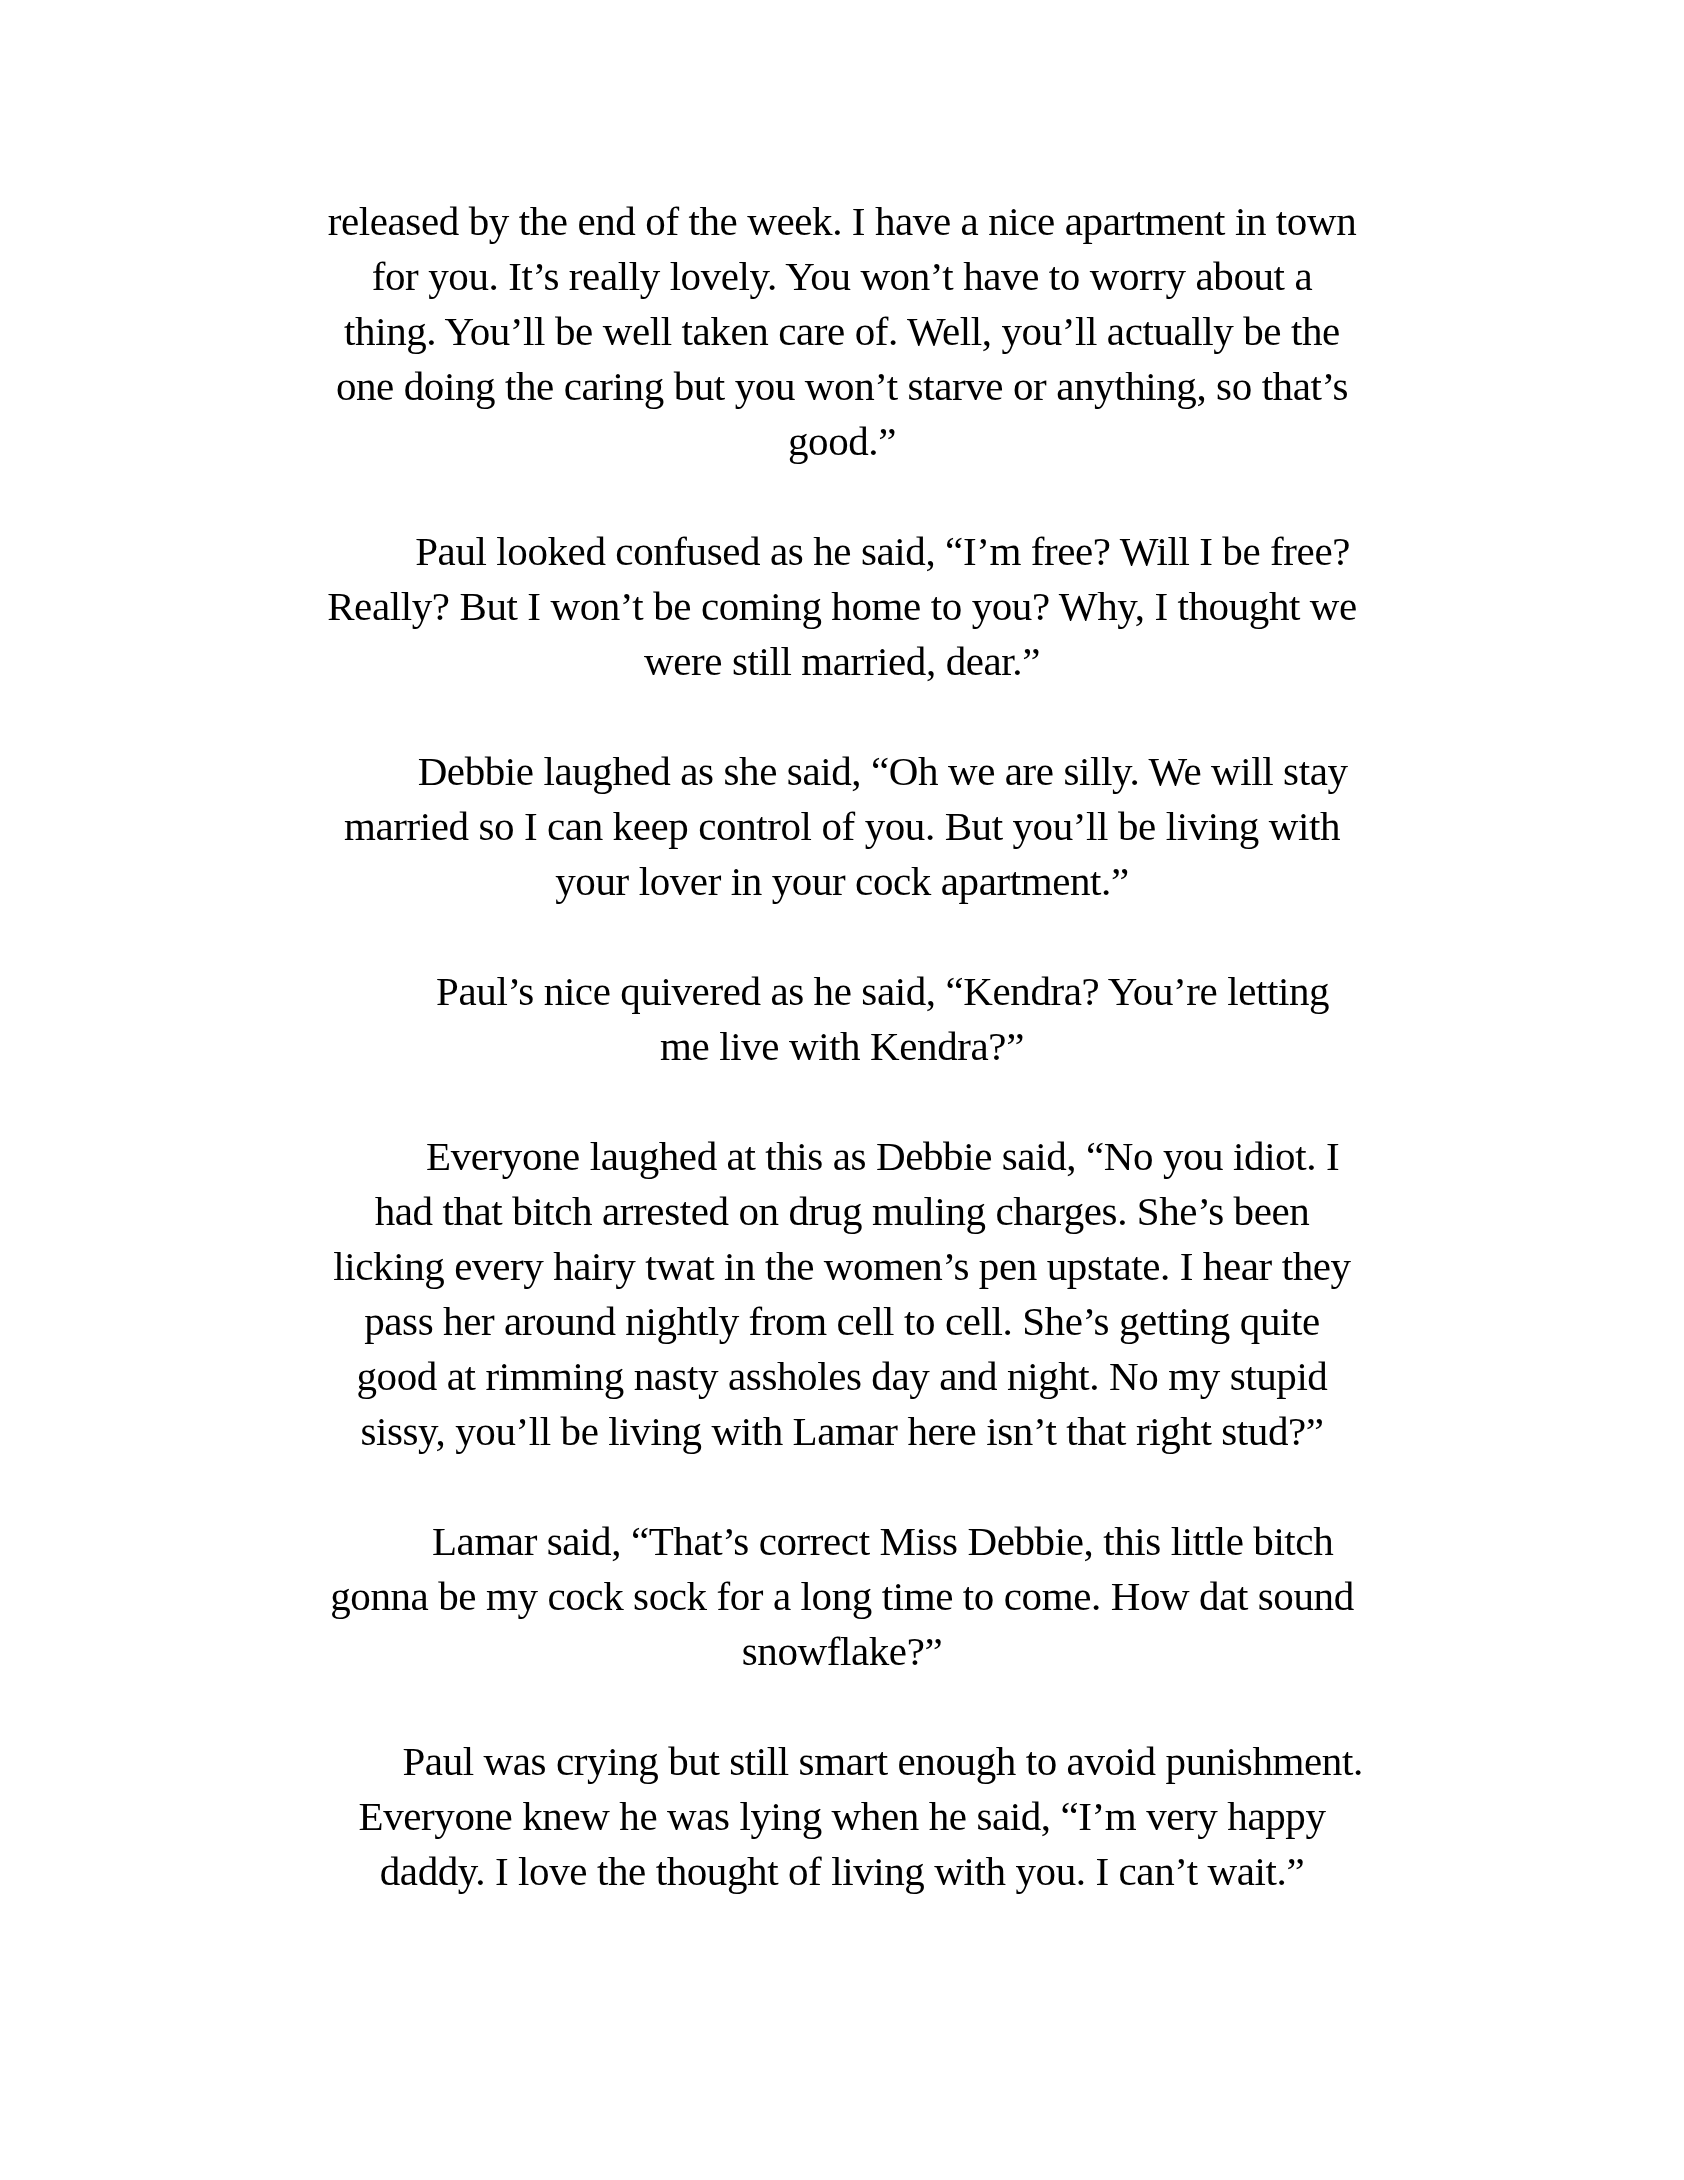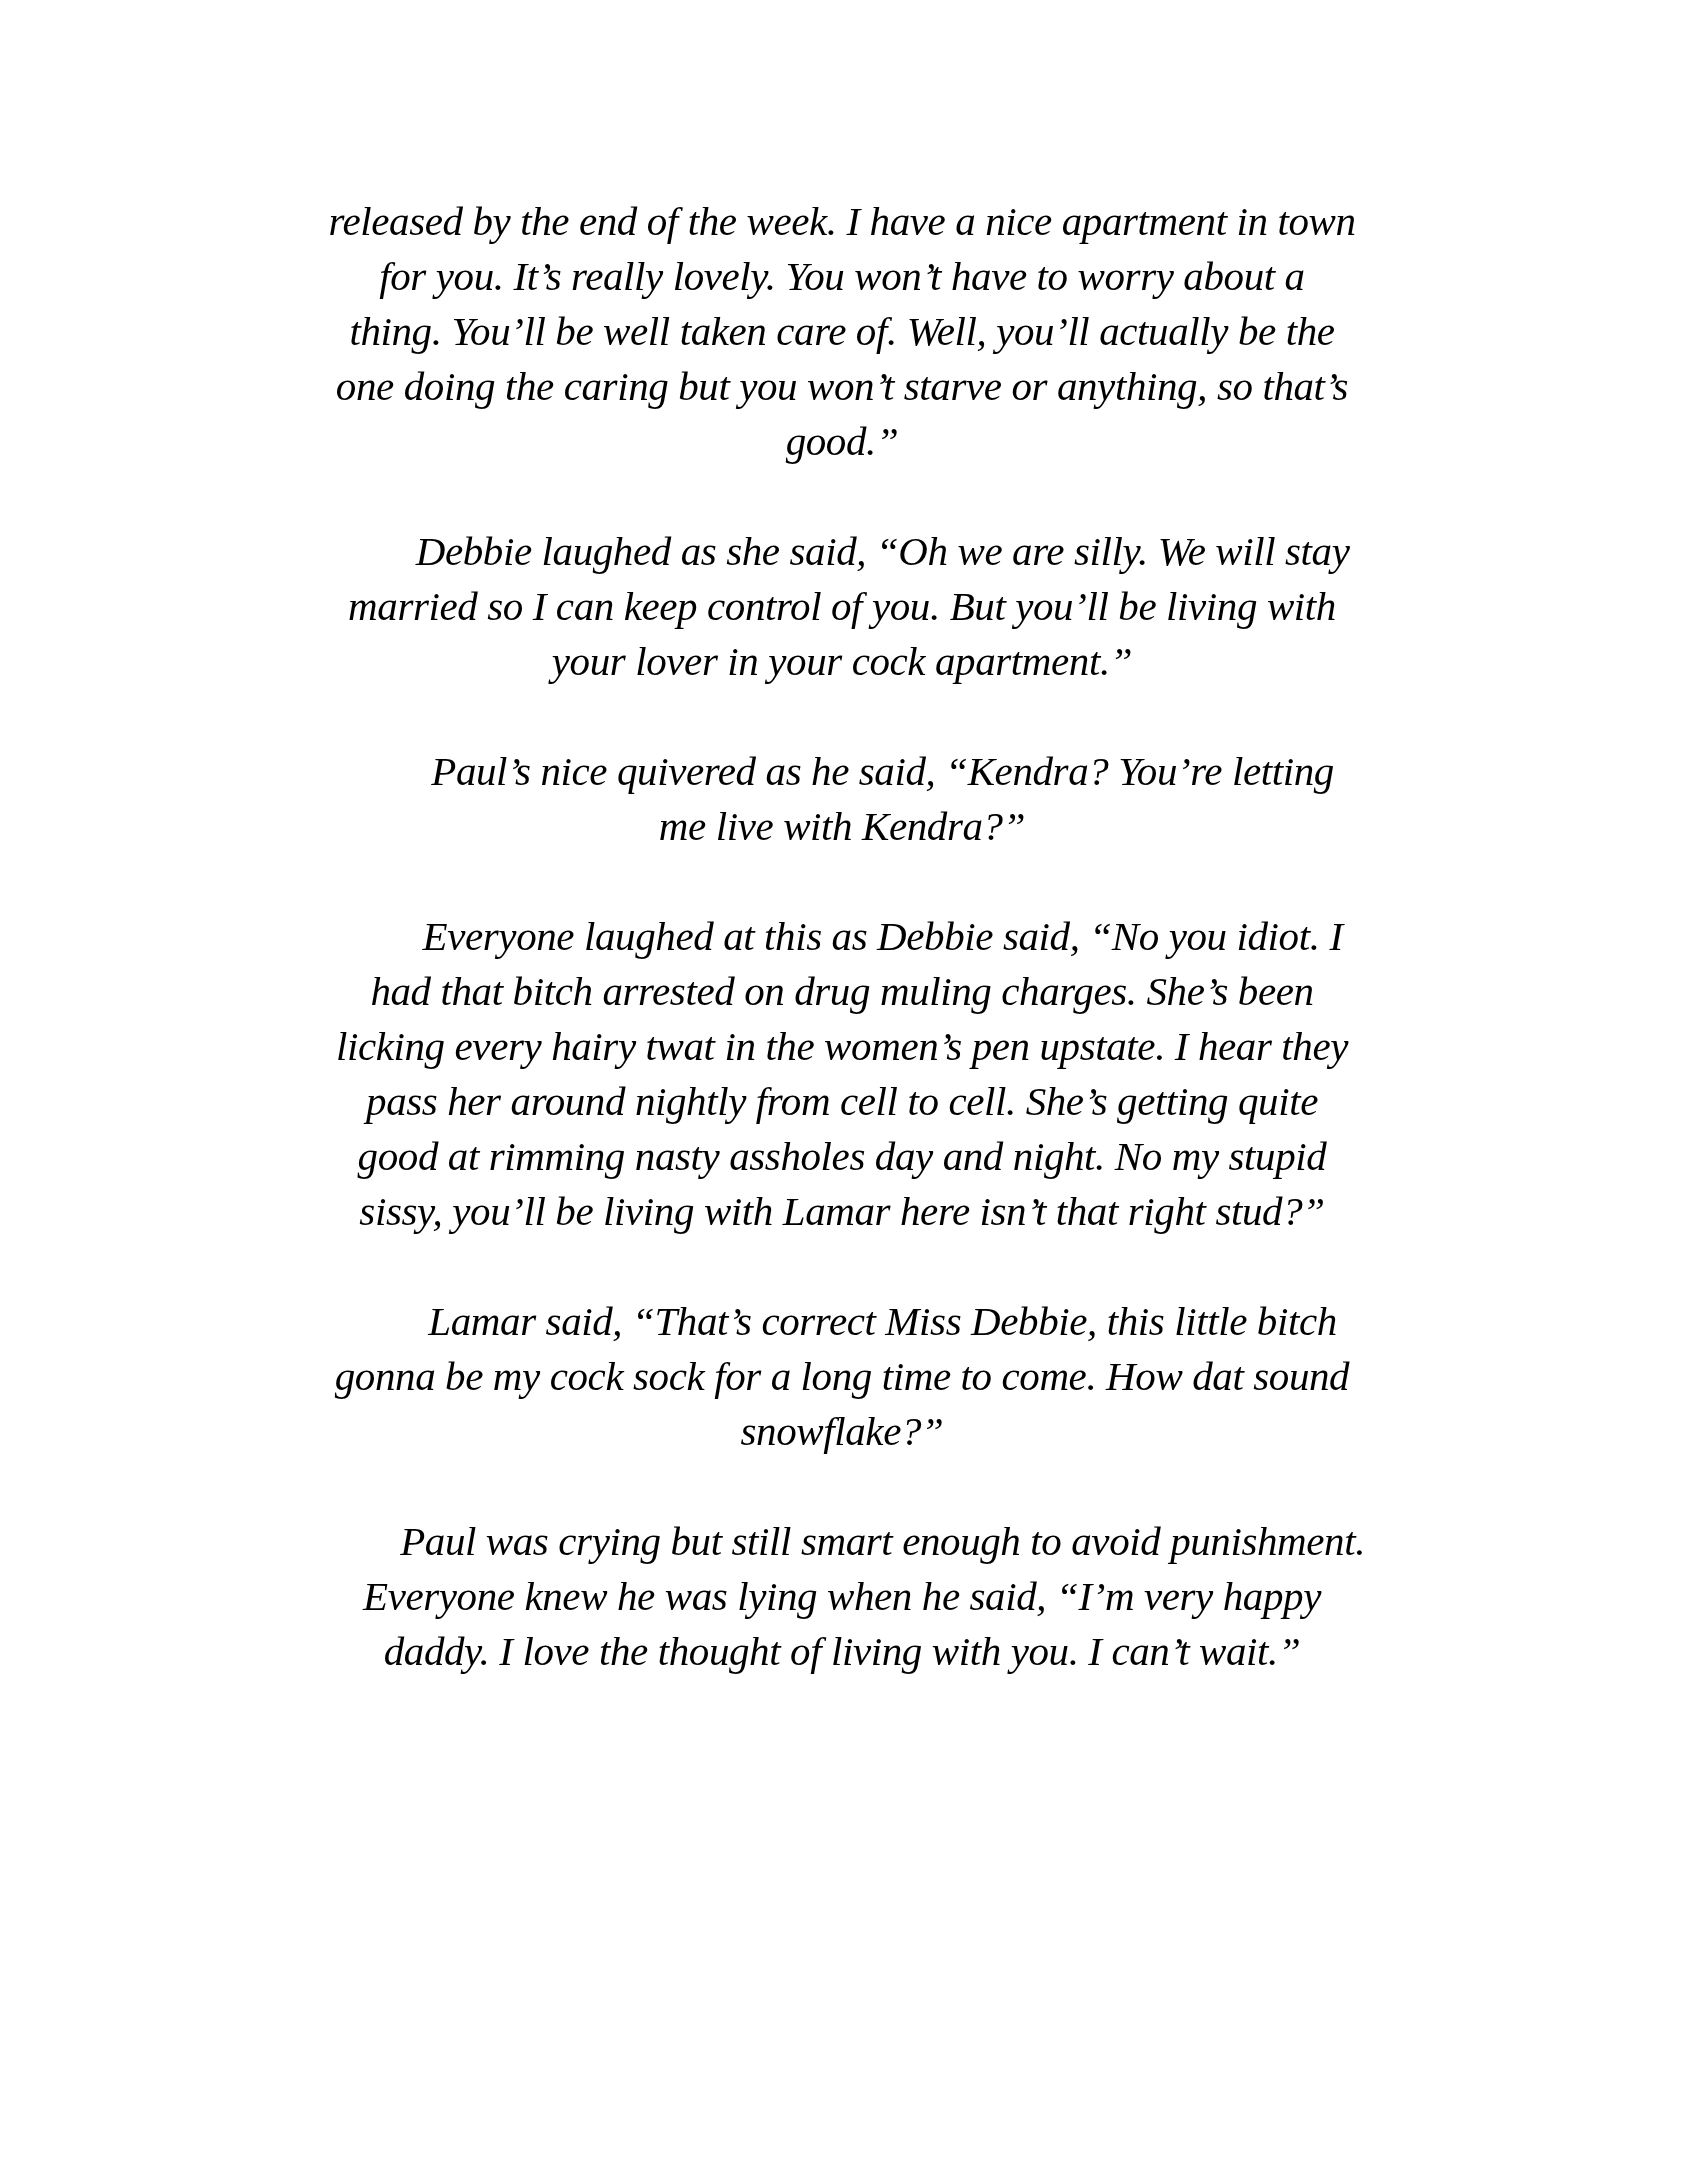--- a/index.html
+++ b/index.html
@@ -11,21 +11,20 @@
     height: 2181px;
     background: #ffffff;
     overflow: hidden;
   }
   .page {
     box-sizing: border-box;
     width: 1384px;
     height: 2181px;
     background: #ffffff;
     padding: 194px 199px 0 199px;
-    font-style: italic;
   }
   .doc {
     width: 1286px;
     margin: 0 auto;
   }
   .doc p {
     margin: 0 0 55px 0;
     font-family: "Liberation Serif", "DejaVu Serif", serif;
     font-size: 41px;
     line-height: 55px;
@@ -38,20 +37,23 @@
 </head>
 <body>
 
 <div class="page">
   <div class="doc">
     <p>released by the end of the week. I have a nice apartment in town
 for you. It’s really lovely. You won’t have to worry about a
 thing. You’ll be well taken care of. Well, you’ll actually be the
 one doing the caring but you won’t starve or anything, so that’s
 good.”</p>
+    <p>  Paul looked confused as he said, “I’m free? Will I be free?
+Really? But I won’t be coming home to you? Why, I thought we
+were still married, dear.”</p>
     <p>  Debbie laughed as she said, “Oh we are silly. We will stay
 married so I can keep control of you. But you’ll be living with
 your lover in your cock apartment.”</p>
     <p>  Paul’s nice quivered as he said, “Kendra? You’re letting
 me live with Kendra?”</p>
     <p>  Everyone laughed at this as Debbie said, “No you idiot. I
 had that bitch arrested on drug muling charges. She’s been
 licking every hairy twat in the women’s pen upstate. I hear they
 pass her around nightly from cell to cell. She’s getting quite
 good at rimming nasty assholes day and night. No my stupid

